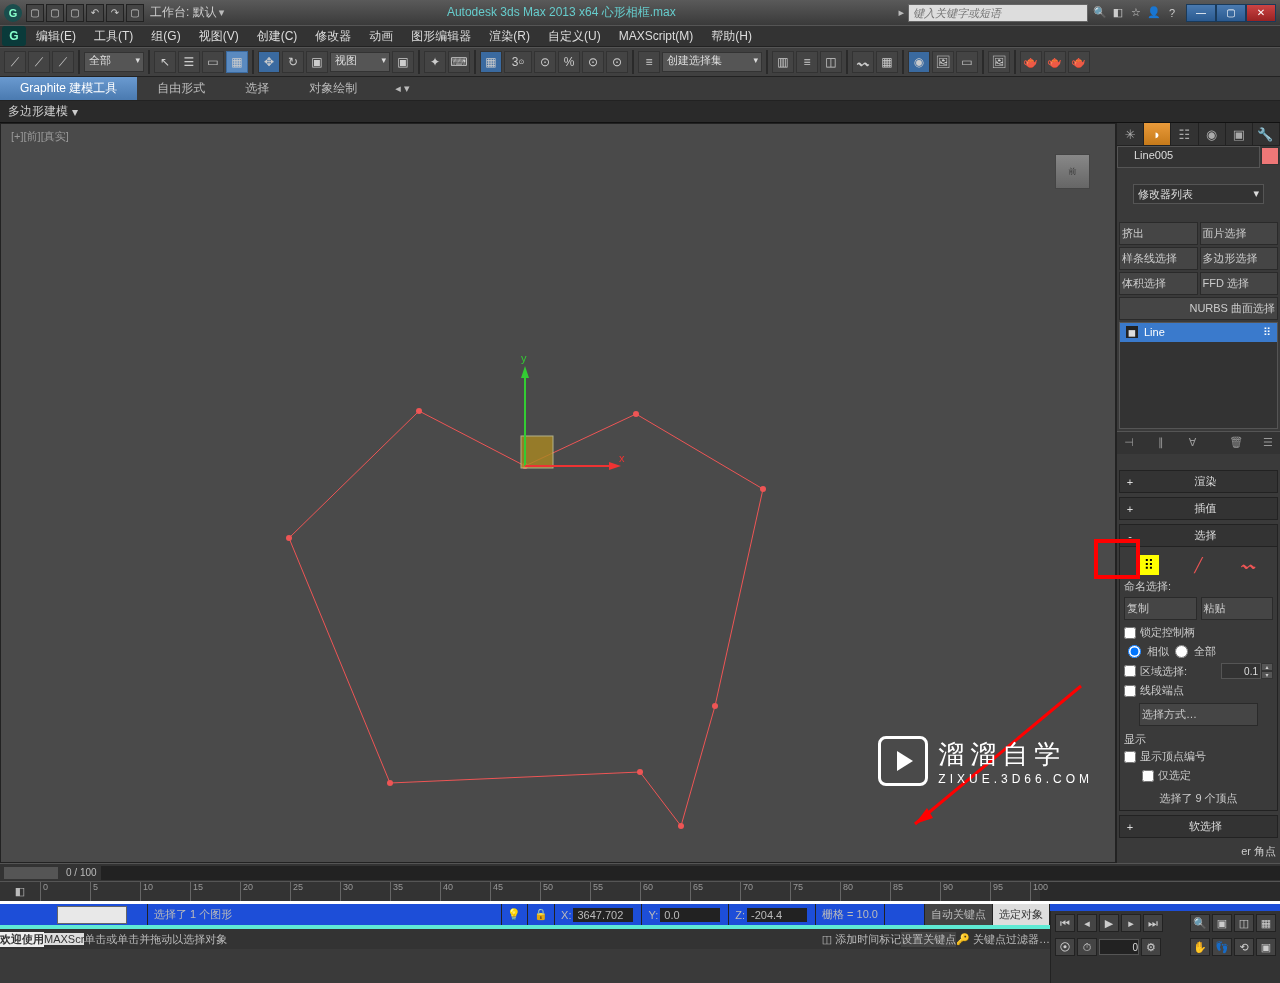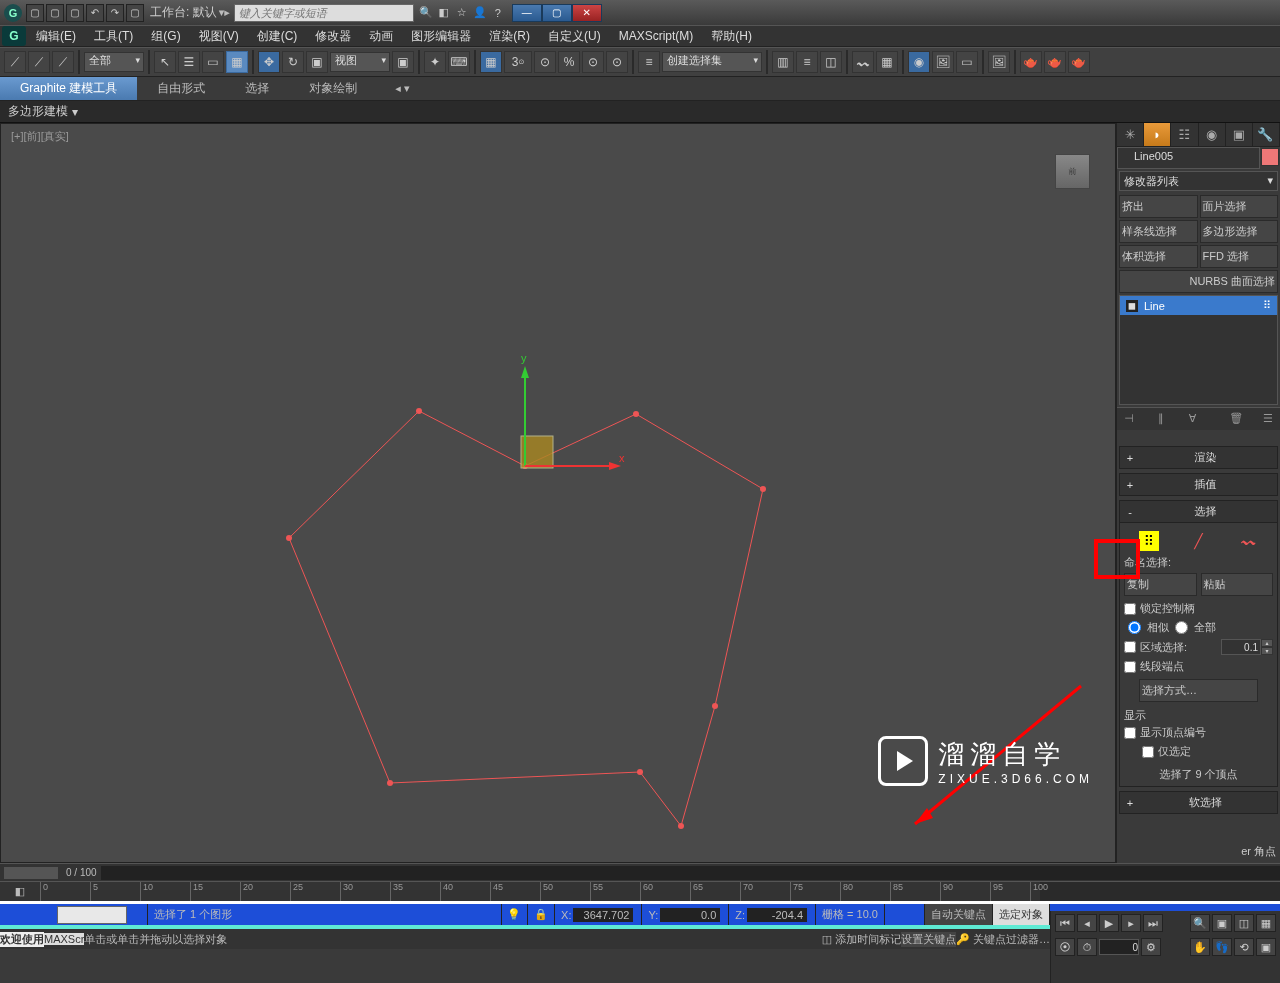--- a/index.html
+++ b/index.html
@@ -36,21 +36,21 @@
 .viewport { flex:1; background:#4a4a4a; position:relative; border:1px solid #222; }
 .viewport .label { position:absolute; top:5px; left:10px; color:#999; font-size:11px; }
 .viewport .cube { position:absolute; top:30px; right:25px; width:35px; height:35px; background:linear-gradient(#888,#666); border:1px solid #444; display:flex; align-items:center; justify-content:center; color:#333; font-size:8px; }
 .cmd-panel { width:164px; background:#3a3a3a; border-left:1px solid #222; display:flex; flex-direction:column; overflow:hidden; }
 .cmd-tabs { height:24px; background:#333; display:flex; border-bottom:1px solid #222; }
 .cmd-tabs .ct { flex:1; display:flex; align-items:center; justify-content:center; border-right:1px solid #222; font-size:13px; color:#aaa; }
 .cmd-tabs .ct.active { background:linear-gradient(#e99a3a,#c67a1a); color:#fff; }
 .obj-name-row { display:flex; height:22px; }
 .obj-name { flex:1; background:#333; border:1px solid #555; color:#ddd; padding:2px 16px; font-size:11px; }
 .obj-color { width:18px; height:18px; background:#e77; border:1px solid #333; margin:1px; }
-.mod-dd { height:20px; background:#333; border:1px solid #555; color:#ddd; padding:2px 4px; font-size:11px; margin:2px; position:relative; }
+.mod-dd { height:20px; background:#333; border:1px solid #555; color:#ddd; padding:2px 4px; font-size:11px; margin:16px; position:relative; }
 .mod-dd::after { content:"▾"; position:absolute; right:4px; top:2px; }
 .btn-grid { display:grid; grid-template-columns:1fr 1fr; gap:2px; padding:2px; }
 .pbtn { background:#454545; border:1px solid #2a2a2a; color:#ccc; font-size:11px; padding:3px 2px; text-align:left; }
 .mod-stack { height:110px; background:#333; border:1px solid #555; margin:2px; }
 .mod-stack .stack-item { background:#3a7acc; color:#fff; padding:3px 6px; font-size:11px; display:flex; align-items:center; gap:6px; }
 .mod-stack .stack-item .plus { background:#222; color:#ddd; width:12px; height:12px; display:flex; align-items:center; justify-content:center; font-size:10px; }
 .stack-icons { display:flex; justify-content:space-between; padding:4px; background:#333; border-top:1px solid #555; }
 .stack-icons .si { width:16px; height:14px; color:#999; font-size:11px; text-align:center; }
 .rollout { margin:2px; }
 .rollout-head { background:#333; border:1px solid #222; color:#ddd; font-size:11px; padding:3px; display:flex; align-items:center; }
@@ -80,21 +80,21 @@
 .watermark .wm-en { font-size:12px; letter-spacing:4px; }
 .timeline { height:18px; background:#333; display:flex; align-items:center; border-top:1px solid #555; }
 .timeline .slider-left { width:54px; height:12px; background:#555; margin:0 4px; }
 .timeline .frame { font-size:10px; color:#bbb; padding:0 4px; }
 .timeline .track { flex:1; height:14px; background:#222; position:relative; }
 .timeslider { height:20px; background:#2a2a2a; display:flex; position:relative; border-top:1px solid #555; }
 .timeslider .ruler { flex:1; position:relative; background:#333; }
 .timeslider .tick { position:absolute; top:0; height:100%; border-left:1px solid #666; font-size:9px; color:#999; padding-left:2px; }
 .statusbar { height:24px; background:#1d4ed8; display:flex; align-items:center; border-top:3px solid #ffffff; font-size:11px;padding-left:48px; }
 .statusbar .cell { padding:0 6px; border-right:1px solid #222; height:100%; display:flex; align-items:center; }
-.statusbar .coord { background:#222; padding:1px 4px; margin:0 2px; min-width:60px;text-align:right; }
+.statusbar .coord { background:#222; padding:1px 4px; margin:0 2px; min-width:60px; }
 .statusbar .script-box { width:70px; height:18px; background:#e8e8e8; border:1px solid #666; margin:0 3px; }
 .statusbar2 { height:24px; background:#333; display:flex; align-items:center; border-top:4px solid #5eead4; font-size:11px; }
 .right-controls { position:absolute; right:0; bottom:0; width:230px; height:72px; background:#333; display:flex; flex-wrap:wrap; border-left:1px solid #222; }
 .right-controls .rc-row { display:flex; align-items:center; width:100%; height:24px; padding:0 4px; gap:2px; }
 .right-controls .rc-btn { width:20px; height:18px; background:#444; border:1px solid #222; display:flex; align-items:center; justify-content:center; font-size:11px; color:#ccc; }
 </style>
 </head>
 <body>
 
 <div class="titlebar">
@@ -102,20 +102,21 @@
   <div class="qat">
     <div class="qat-btn">▢</div>
     <div class="qat-btn">▢</div>
     <div class="qat-btn">▢</div>
     <div class="qat-btn">↶</div>
     <div class="qat-btn">↷</div>
     <div class="qat-btn">▢</div>
   </div>
   <span class="ws-label">工作台: 默认</span>
   <span style="margin-left:2px;">▾</span>
+  <div class="title">Autodesk 3ds Max  2013 x64    心形相框.max</div>
   <span style="margin-right:4px;">▸</span>
   <div class="search-box">
     <input placeholder="键入关键字或短语" style="">
   </div>
   <div class="tb-icons">
     <div class="ic">🔍</div>
     <div class="ic">◧</div>
     <div class="ic">☆</div>
     <div class="ic">👤</div>
     <div class="ic">?</div>

